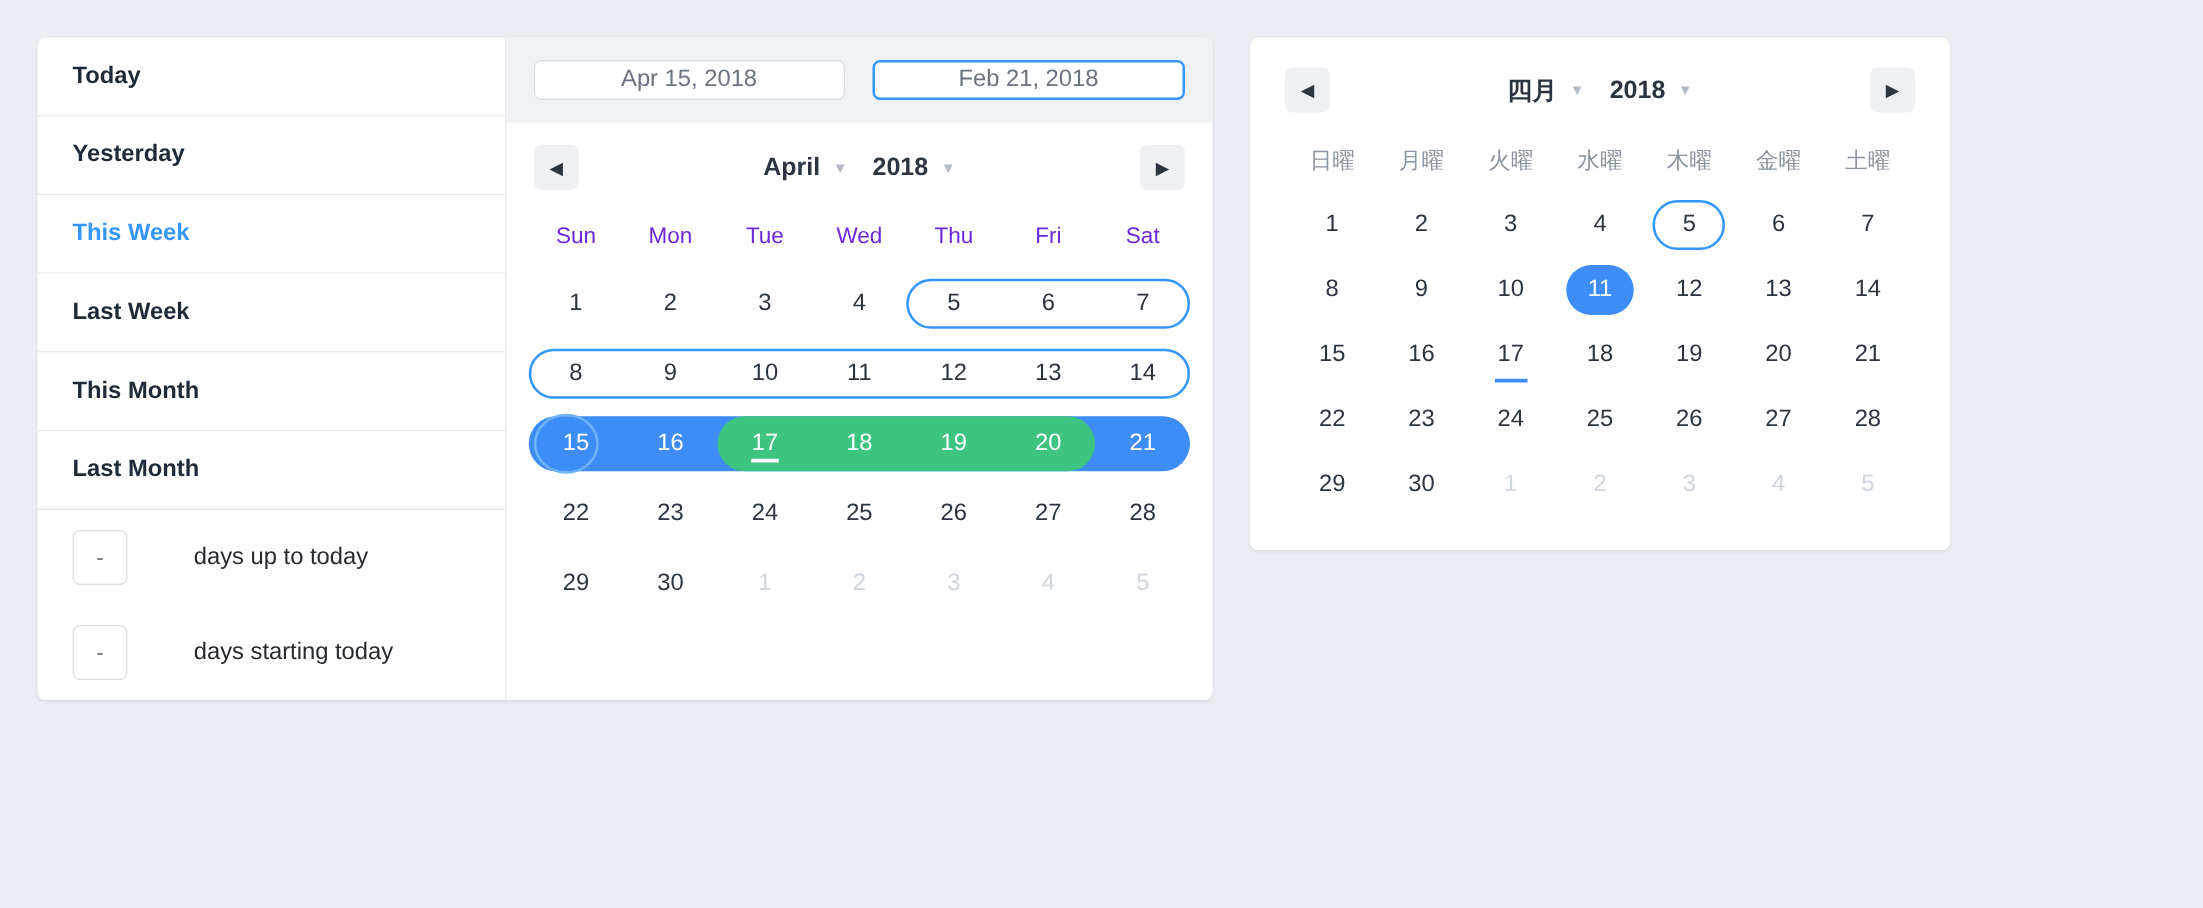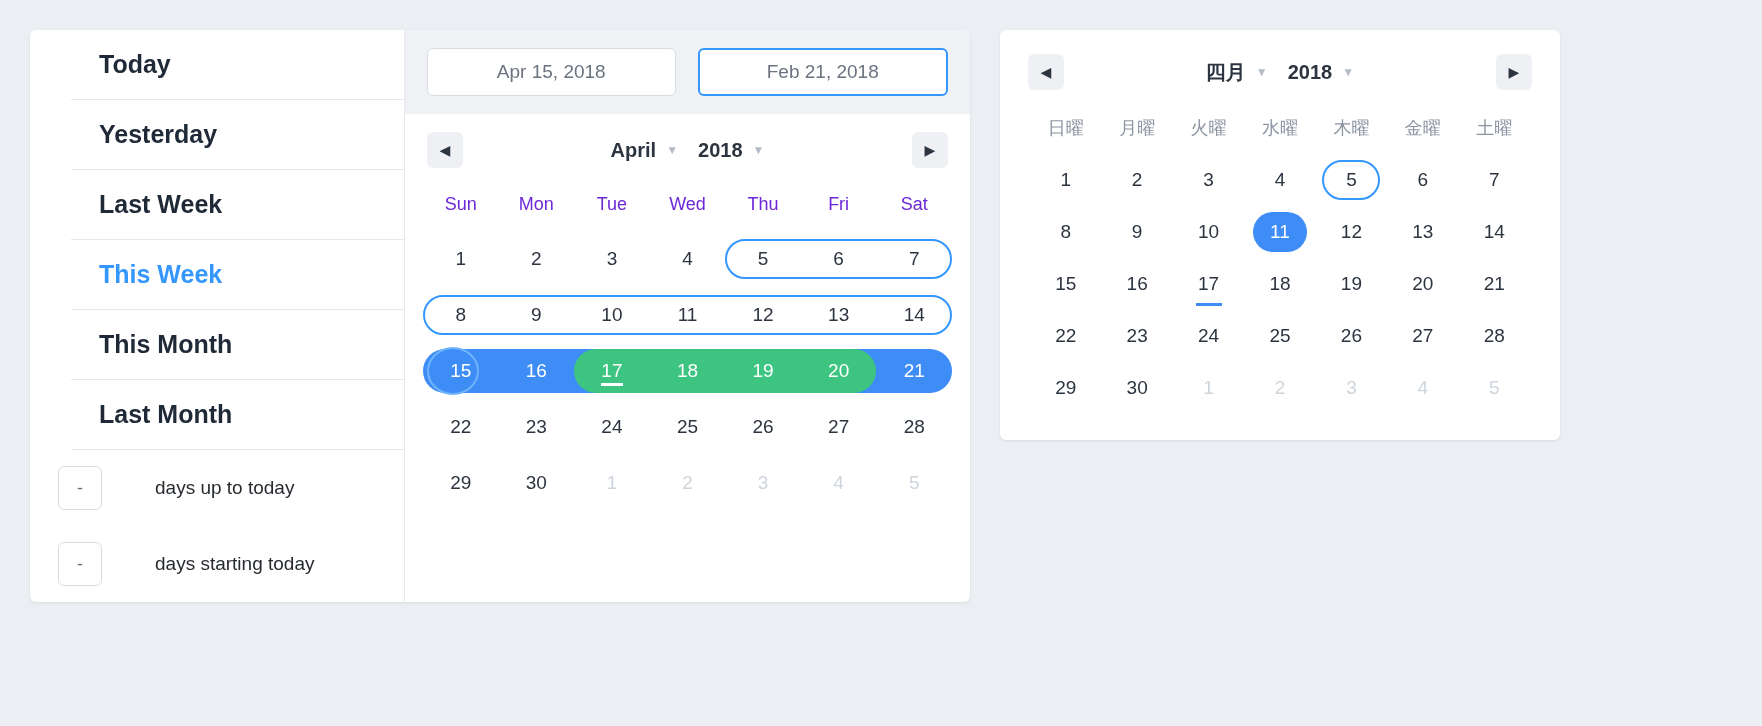--- a/index.html
+++ b/index.html
@@ -23,25 +23,24 @@
   }
   .presets {
     width: 375px;
     border-right: 1px solid #e6e8eb;
     display: flex;
     flex-direction: column;
   }
   .preset-item {
     padding: 20px 28px;
     border-bottom: 1px solid #e6e8eb;
-    font-size: 25px;
+    font-size: 19px;
     font-weight: 600;
     color: #1f2937;
     cursor: pointer;
-    margin-left: 41px;
   }
   .preset-item.active { color: #3497fd; }
   .relative-row {
     display: flex;
     align-items: center;
     gap: 18px;
     padding: 16px 28px;
   }
   .relative-input {
     width: 44px;
@@ -63,21 +62,21 @@
     flex-direction: column;
   }
   .date-inputs {
     background: #eff1f4;
     padding: 18px 22px;
     display: flex;
     gap: 22px;
   }
   .date-input {
     flex: 1;
-    height: 48px;
+    height: 32px;
     background: #fff;
     border: 1px solid #d8dde3;
     border-radius: 6px;
     display: flex;
     align-items: center;
     justify-content: center;
     font-size: 19px;
     color: #6b7280;
     font-weight: 500;
   }
@@ -243,22 +242,22 @@
     font-size: 18px;
   }
 </style>
 </head>
 <body>
 
 <div class="panel range-picker">
   <div class="presets" id="preset-list">
       <div class="preset-item">Today</div>
       <div class="preset-item">Yesterday</div>
+      <div class="preset-item active">This Week</div>
       <div class="preset-item">Last Week</div>
-      <div class="preset-item active">This Week</div>
       <div class="preset-item">This Month</div>
       <div class="preset-item">Last Month</div>
       <div class="relative-row">
         <input class="relative-input" placeholder="-" style="">
         <span class="relative-label">days up to today</span>
       </div>
       <div class="relative-row">
         <input class="relative-input" placeholder="-" style="">
         <span class="relative-label">days starting today</span>
       </div>

